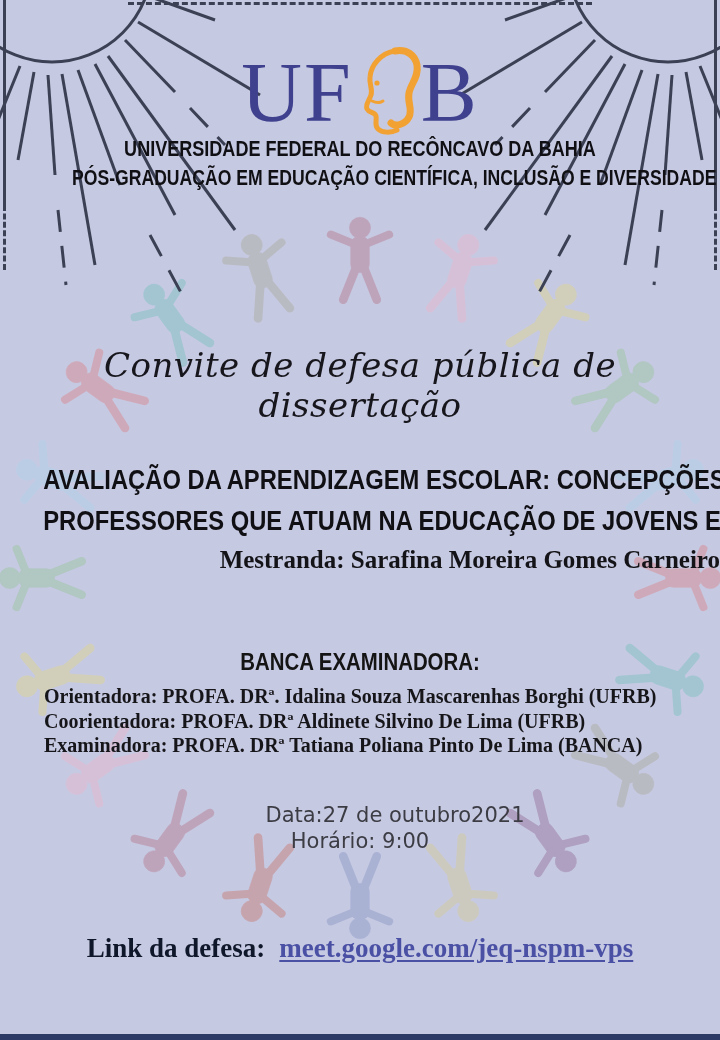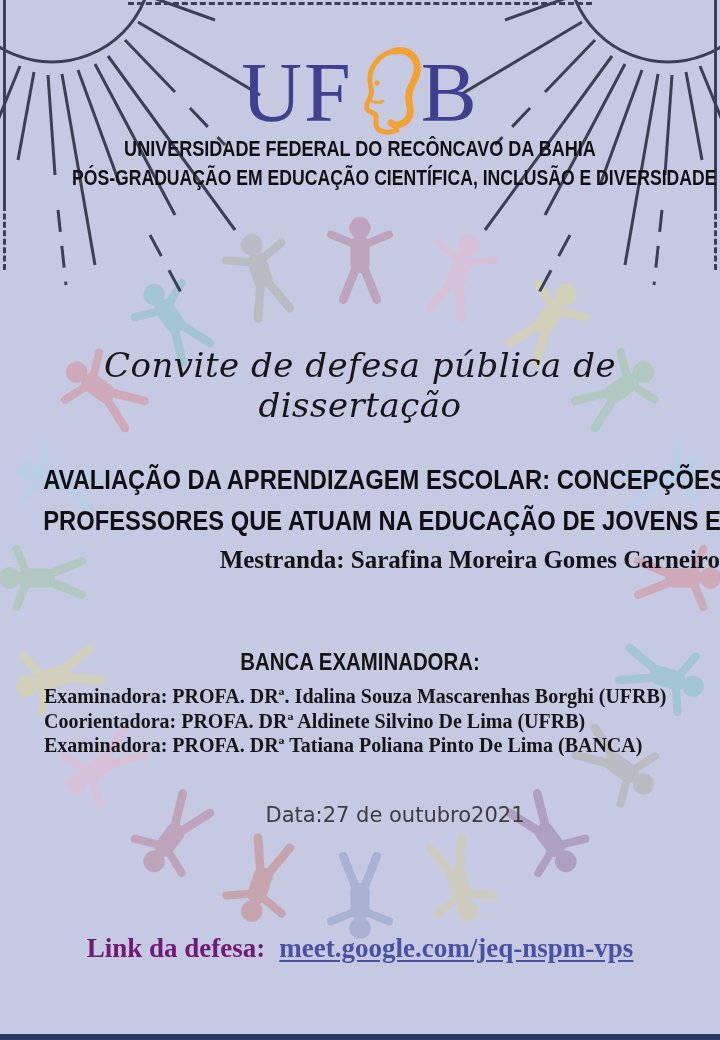--- a/index.html
+++ b/index.html
@@ -50,21 +50,21 @@
     line-height:24.5px;color:#16161a;}
   
   .when{position:absolute;left:0;width:720px;text-align:center;
     font-family:"DejaVu Sans",sans-serif;font-size:21px;color:#3c3c44;}
   .when.date{top:803px;padding-left:35px;}
   .when.time{top:829px;}
   
   .linkline{position:absolute;top:933px;left:0;width:720px;text-align:center;
     font-family:"Liberation Serif",serif;font-weight:700;font-size:27px;}
   .linkline a{color:#4a50a4;text-decoration:underline;text-underline-offset:3px;pointer-events:auto;}
-  .linkline .lbl{color:#701a75;margin-right:14px;}
+  .linkline .lbl{color:#0f172a;margin-right:14px;}
   .bottom-bar{position:absolute;left:0;bottom:0;width:720px;height:6px;background:#2e3a66;}
   svg{display:block;}
 </style>
 </head>
 <body>
 
 <div class="poster">
 
   <svg class="layer" id="doll-circle" viewBox="0 0 720 1040" style="opacity:0.38">
     <defs>
@@ -147,25 +147,26 @@
 
   <div class="diss-title">
     <div class="diss-line">AVALIAÇÃO DA APRENDIZAGEM ESCOLAR: CONCEPÇÕES DE</div>
     <div class="diss-line">PROFESSORES QUE ATUAM NA EDUCAÇÃO DE JOVENS E ADULTOS</div>
   </div>
 
   <div class="student">Mestranda: Sarafina Moreira Gomes Carneiro</div>
 
   <div class="banca-head">BANCA EXAMINADORA:</div>
   <div class="banca-list">
-    <div>Examinadora: PROFA. DRª. Idalina Souza Mascarenhas Borghi (UFRB)</div>
+    <div>Orientadora: PROFA. DRª. Idalina Souza Mascarenhas Borghi (UFRB)</div>
     <div>Coorientadora: PROFA. DRª Aldinete Silvino De Lima (UFRB)</div>
     <div>Examinadora: PROFA. DRª Tatiana Poliana Pinto De Lima (BANCA)</div>
   </div>
 
   <div class="when date">Data:27 de outubro2021</div>
+  <div class="when time">Horário: 9:00</div>
 
   <div class="linkline">
     <span class="lbl">Link da defesa:</span><a href="#">meet.google.com/jeq-nspm-vps</a>
   </div>
 
   <div class="bottom-bar"></div>
 </div>
 
 </body></html>

